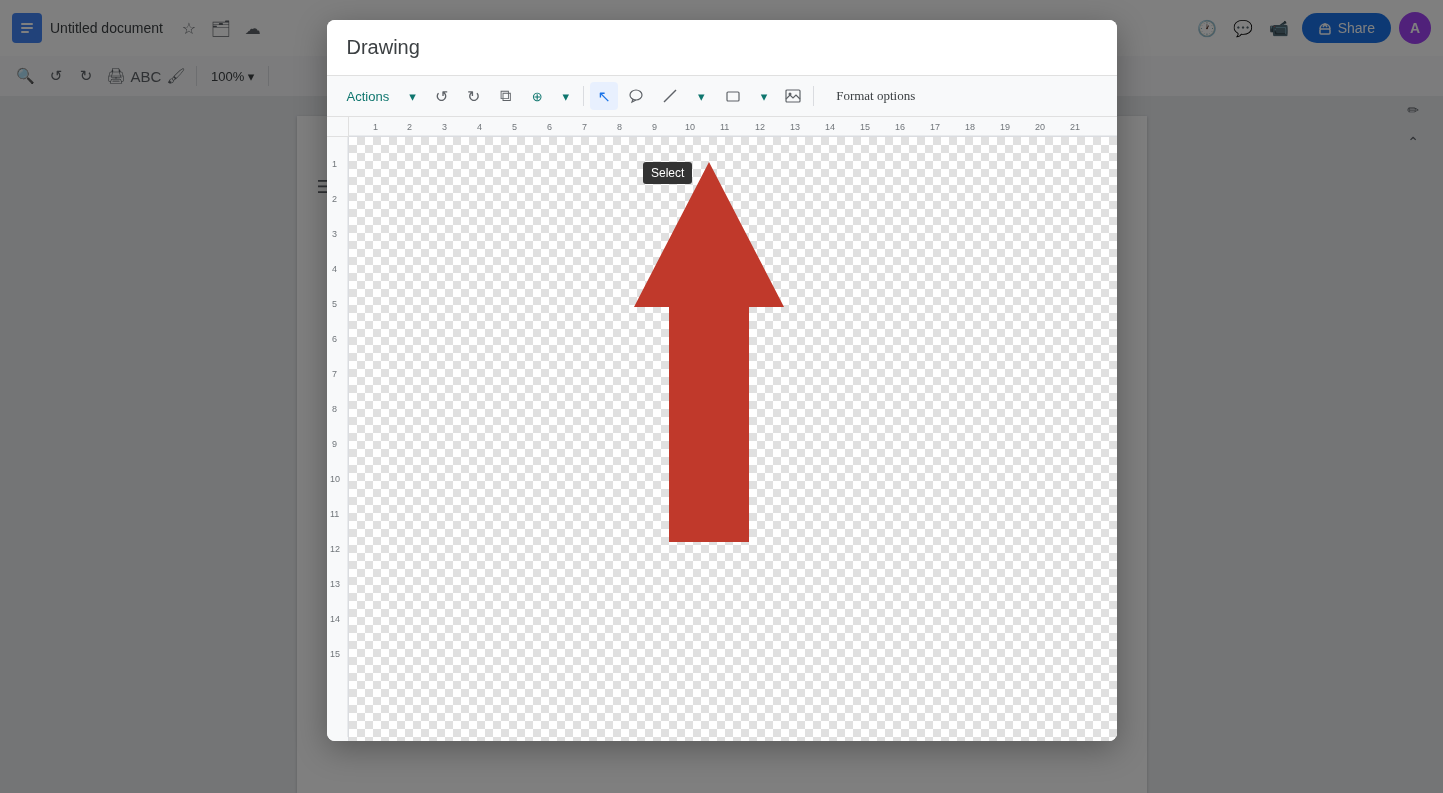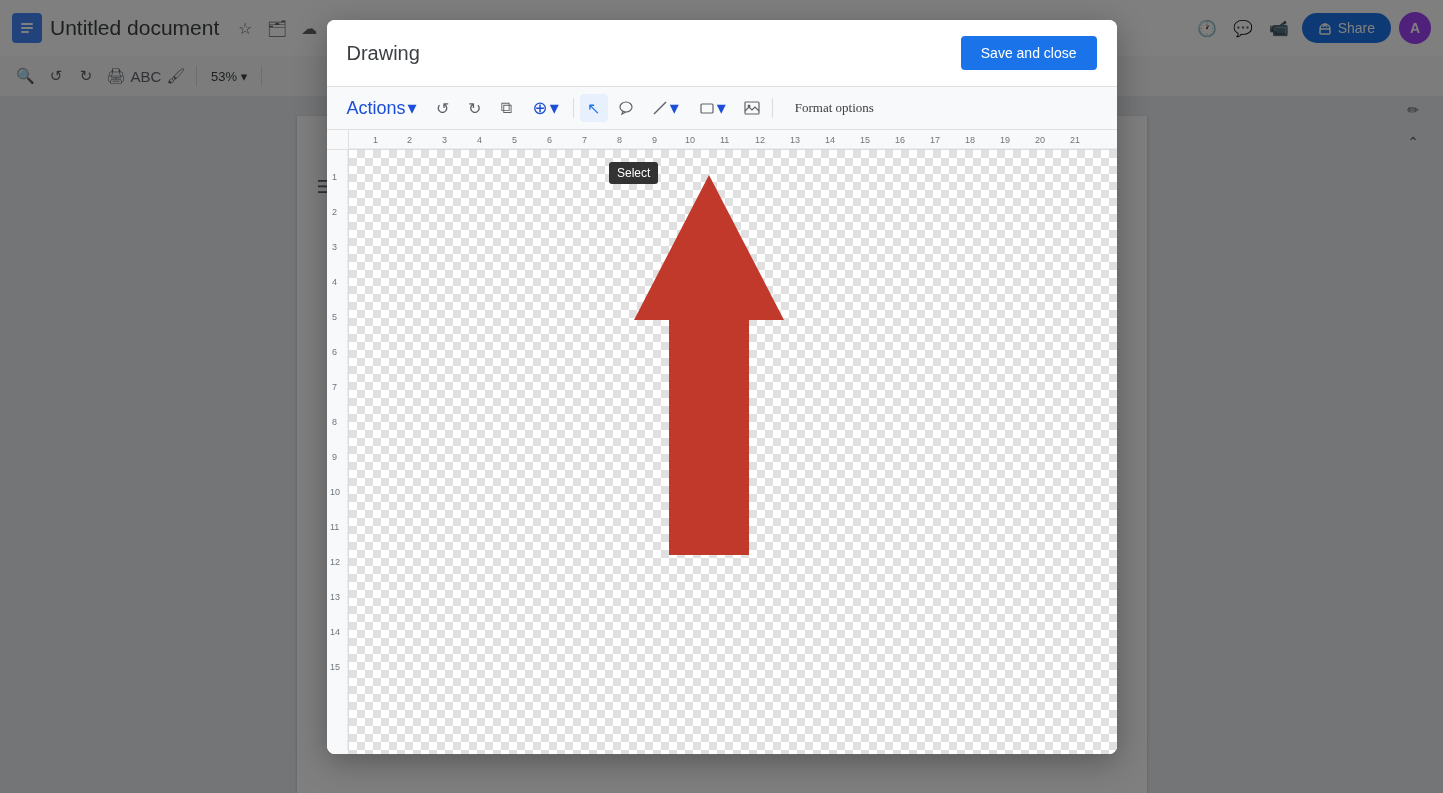--- a/index.html
+++ b/index.html
@@ -25,21 +25,21 @@
       z-index: 1;
     }
     .doc-icon {
       width: 30px; height: 30px;
       background: #4285f4;
       border-radius: 4px;
       display: flex; align-items: center; justify-content: center;
       color: white; font-size: 12px; font-weight: bold;
       flex-shrink: 0;
     }
-    .doc-title { font-size: 21px; color: #3c4043; margin-right: 4px; }
+    .doc-title { font-size: 14px; color: #3c4043; margin-right: 4px; }
     .top-bar-icons { display: flex; gap: 4px; align-items: center; }
     .icon-btn {
       width: 28px; height: 28px;
       border-radius: 50%;
       display: flex; align-items: center; justify-content: center;
       color: #5f6368; font-size: 16px; cursor: pointer;
       border: none; background: none;
     }
     .top-bar-spacer { flex: 1; }
     .top-bar-right { display: flex; align-items: center; gap: 8px; }
@@ -183,25 +183,25 @@
       border-bottom: 1px solid #e0e0e0;
       padding: 6px 12px;
       display: flex;
       align-items: center;
       gap: 4px;
     }
     .dt-btn {
       display: flex; align-items: center; justify-content: center;
       padding: 4px 8px;
       border-radius: 4px;
-      font-size: 18px;
-      color: #1d4ed8;
-      cursor: pointer;
-      border: none; background: none;
-      gap: 2px;
+      font-size: 13px;
+      color: #0f766e;
+      cursor: pointer;
+      border: none; background: none;
+      gap: 20px;
     }
     .dt-icon-btn {
       width: 28px; height: 28px;
       display: flex; align-items: center; justify-content: center;
       border-radius: 4px;
       color: #5f6368; font-size: 16px;
       cursor: pointer;
       border: none; background: none;
     }
     .dt-sep { width: 1px; height: 20px; background: #dadce0; margin: 0 2px; }
@@ -209,21 +209,21 @@
 
     
     .tooltip-box {
       background: #333;
       color: white;
       font-size: 12px;
       padding: 4px 8px;
       border-radius: 3px;
       position: absolute;
       top: 162px;
-      left: 609px;
+      left: 643px;
       z-index: 200;
       pointer-events: none;
       white-space: nowrap;
     }
     .ruler-corner {
       width: 22px; height: 20px;
       background: #f8f9fa;
       border-right: 1px solid #e0e0e0;
       border-bottom: 1px solid #e0e0e0;
       flex-shrink: 0;
@@ -316,21 +316,21 @@
 
 <div class="menu-bar">
   <button class="menu-bar-tool">🔍</button>
   <button class="menu-bar-tool">↺</button>
   <button class="menu-bar-tool">↻</button>
   <button class="menu-bar-tool">🖨</button>
   <button class="menu-bar-tool">ABC</button>
   <button class="menu-bar-tool">🖌</button>
   <div class="menu-bar-sep"></div>
   <button class="zoom-btn">
-    <span>53%</span> ▾
+    <span>100%</span> ▾
   </button>
   <div class="menu-bar-sep"></div>
 
 </div>
 
 <div class="docs-content">
   <div class="doc-page">
     <div class="sidebar-icon">☰</div>
   </div>
 </div>
@@ -338,21 +338,20 @@
 <div class="right-toolbar">
   <button class="rt-btn">✏</button>
   <button class="rt-btn">⌃</button>
 </div>
 
 <div class="overlay">
   <div class="drawing-dialog">
 
     <div class="dialog-header">
       <span class="dialog-title">Drawing</span>
-      <button class="save-close-btn">Save and close</button>
     </div>
 
     <div class="drawing-toolbar">
       <button class="dt-btn">
         <span>Actions</span>
         <span>▾</span>
       </button>
       <button class="dt-icon-btn">↺</button>
       <button class="dt-icon-btn">↻</button>
       <button class="dt-icon-btn">⧉</button>

